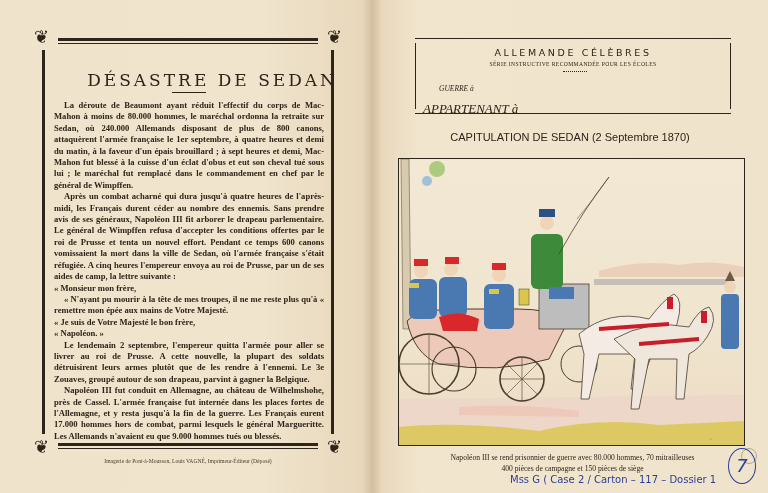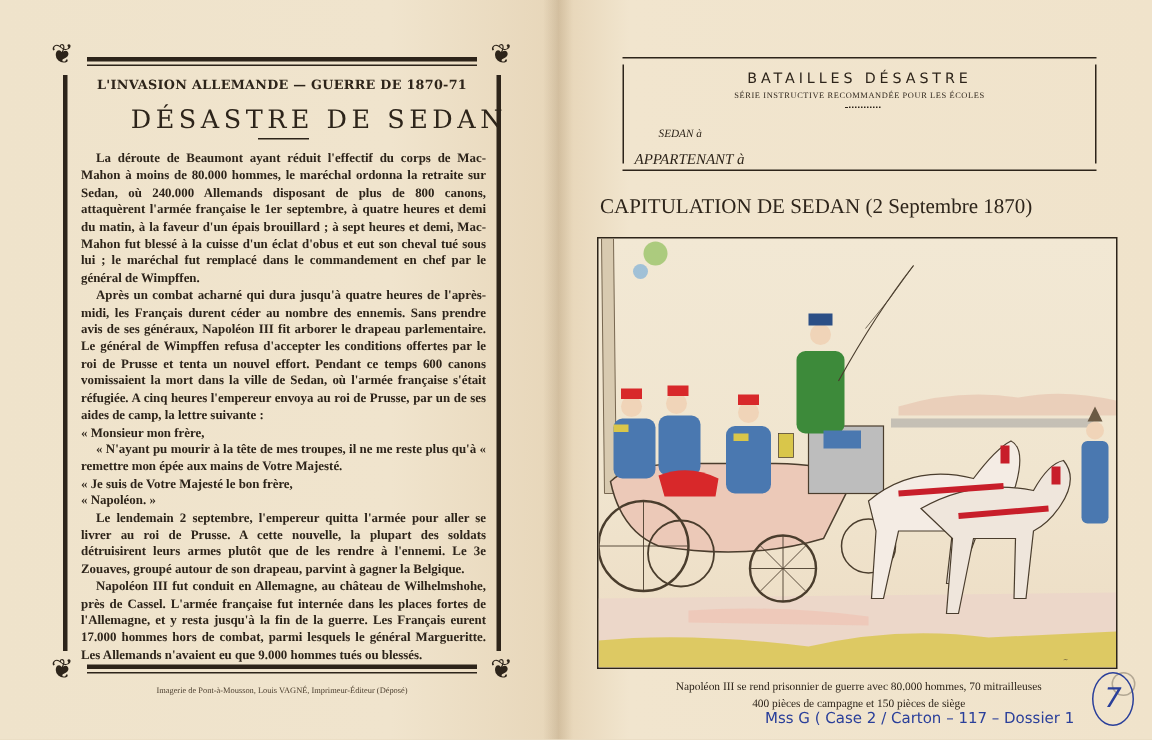--- a/index.html
+++ b/index.html
@@ -29,23 +29,23 @@
   .l-footer{position:absolute;left:38px;width:300px;top:458px;text-align:center;font-family:"Liberation Serif",serif;font-size:5.6px;color:#4a3d2d;}
 
   
   .rbox{position:absolute;left:415px;top:38px;width:316px;height:74px;border-top:1px solid #2d241a;border-bottom:1px solid #2d241a;}
   .rbox::before,.rbox::after{content:"";position:absolute;top:4px;bottom:4px;border-left:1px solid #2d241a;}
   .rbox::before{left:0;} .rbox::after{right:0;}
   .r-series{position:absolute;left:0;right:0;top:8px;text-align:center;font-family:"DejaVu Sans",sans-serif;font-size:9.5px;letter-spacing:2.6px;}
   .r-sub{position:absolute;left:0;right:0;top:22px;text-align:center;font-family:"Liberation Serif",serif;font-size:5.6px;letter-spacing:.4px;}
   .r-flour{position:absolute;left:148px;width:24px;top:32px;border-top:1px dotted #2d241a;}
   .r-cahier{position:absolute;left:24px;top:45px;font-family:"Liberation Serif",serif;font-style:italic;font-size:7.5px;}
-  .r-appart{position:absolute;left:8px;top:62px;font-family:"Liberation Serif",serif;font-style:italic;font-size:10px;}
+  .r-appart{position:absolute;left:8px;top:62px;font-family:"Liberation Serif",serif;font-style:italic;font-size:13px;}
 
-  .r-title{position:absolute;left:400px;width:340px;top:131px;text-align:left;font-family:Liberation Serif, serif;font-size:14px;}
+  .r-title{position:absolute;left:400px;width:340px;top:131px;text-align:center;font-family:Liberation Sans, sans-serif;font-size:11px;}
 
   
   .plate{position:absolute;left:398px;top:158px;width:345px;height:286px;border:1.5px solid #2d241a;background:linear-gradient(180deg,#f2e8d4 0%,#f0e5cf 55%,#efe2cb 70%,#ecdcc3 100%);overflow:hidden;}
   .plate svg{position:absolute;left:0;top:0;}
 
   .caption{position:absolute;left:400px;width:345px;top:452px;text-align:center;font-family:"Liberation Serif",serif;font-size:7.6px;line-height:11px;}
   .hand{position:absolute;left:510px;top:474px;font-family:"DejaVu Sans",sans-serif;color:#2a3f9a;font-size:10px;}
   .hand-num{position:absolute;left:728px;top:448px;width:26px;height:34px;border:1.5px solid #2a3f9a;border-radius:50%;color:#2a3f9a;font-family:"DejaVu Sans",sans-serif;font-size:18px;text-align:center;line-height:34px;font-style:italic;}
   .stamp{position:absolute;left:741px;top:448px;width:14px;height:14px;border:1px solid #8a8070;border-radius:50%;opacity:.6;}
 </style>
@@ -59,42 +59,41 @@
 <div class="lframe">
   <div class="top"></div>
   <div class="bot"></div>
   <div class="lside"></div>
   <div class="rside"></div>
   <span class="orn tl">❦</span>
   <span class="orn tr">❦</span>
   <span class="orn bl">❦</span>
   <span class="orn br">❦</span>
 
-  <div class="l-kicker">L'INVASION ALLEMANDE — GUERRE DE 1870-71</div>
   <div class="l-title">DÉSASTRE DE SEDAN</div>
   <div class="l-rule"></div>
 
   <div class="l-body">
     <p>La déroute de Beaumont ayant réduit l'effectif du corps de Mac-Mahon à moins de 80.000 hommes, le maréchal ordonna la retraite sur Sedan, où 240.000 Allemands disposant de plus de 800 canons, attaquèrent l'armée française le 1er septembre, à quatre heures et demi du matin, à la faveur d'un épais brouillard ; à sept heures et demi, Mac-Mahon fut blessé à la cuisse d'un éclat d'obus et eut son cheval tué sous lui ; le maréchal fut remplacé dans le commandement en chef par le général de Wimpffen.</p>
     <p>Après un combat acharné qui dura jusqu'à quatre heures de l'après-midi, les Français durent céder au nombre des ennemis. Sans prendre avis de ses généraux, Napoléon III fit arborer le drapeau parlementaire. Le général de Wimpffen refusa d'accepter les conditions offertes par le roi de Prusse et tenta un nouvel effort. Pendant ce temps 600 canons vomissaient la mort dans la ville de Sedan, où l'armée française s'était réfugiée. A cinq heures l'empereur envoya au roi de Prusse, par un de ses aides de camp, la lettre suivante :</p>
     <p class="c">« Monsieur mon frère,</p>
     <p>« N'ayant pu mourir à la tête de mes troupes, il ne me reste plus qu'à « remettre mon épée aux mains de Votre Majesté.</p>
     <p class="c">« Je suis de Votre Majesté le bon frère,</p>
     <p class="r">« Napoléon. »</p>
     <p>Le lendemain 2 septembre, l'empereur quitta l'armée pour aller se livrer au roi de Prusse. A cette nouvelle, la plupart des soldats détruisirent leurs armes plutôt que de les rendre à l'ennemi. Le 3e Zouaves, groupé autour de son drapeau, parvint à gagner la Belgique.</p>
     <p>Napoléon III fut conduit en Allemagne, au château de Wilhelmshohe, près de Cassel. L'armée française fut internée dans les places fortes de l'Allemagne, et y resta jusqu'à la fin de la guerre. Les Français eurent 17.000 hommes hors de combat, parmi lesquels le général Margueritte. Les Allemands n'avaient eu que 9.000 hommes tués ou blessés.</p>
   </div>
 </div>
 <div class="l-footer">Imagerie de Pont-à-Mousson, Louis VAGNÉ, Imprimeur-Éditeur (Déposé)</div>
 
 <div class="rbox">
-  <div class="r-series">BATAILLES DÉSASTRE</div>
+  <div class="r-series">ALLEMANDE CÉLÈBRES</div>
   <div class="r-sub">SÉRIE INSTRUCTIVE RECOMMANDÉE POUR LES ÉCOLES</div>
   <div class="r-flour"></div>
-  <div class="r-cahier">SEDAN à</div>
+  <div class="r-cahier">GUERRE à</div>
   <div class="r-appart">APPARTENANT à</div>
 </div>
 
 <div class="r-title">CAPITULATION DE SEDAN (2 Septembre 1870)</div>
 
 <div class="plate">
   <svg width="345" height="286" viewBox="0 0 345 286">
 
     <path d="M200 112 Q240 100 280 106 Q310 100 345 108 L345 118 L200 118 Z" fill="#e9c9b4" opacity=".8"></path>
     <path d="M195 120 L330 120 L330 126 L195 126 Z" fill="#9a9a9a" opacity=".5"></path>

